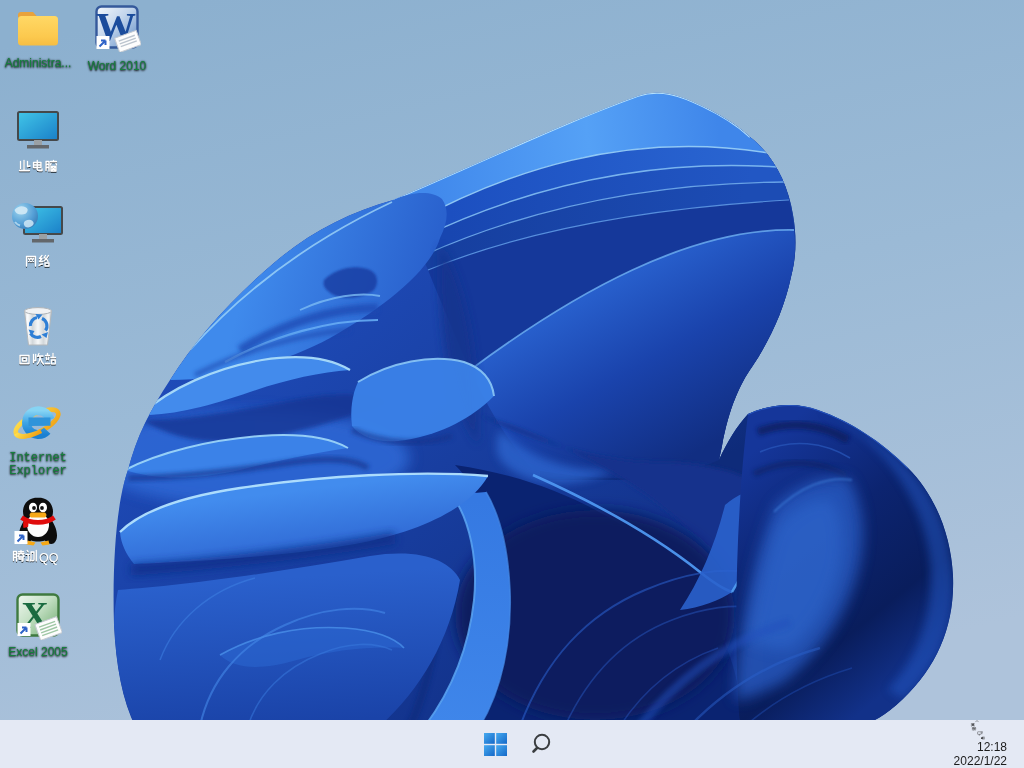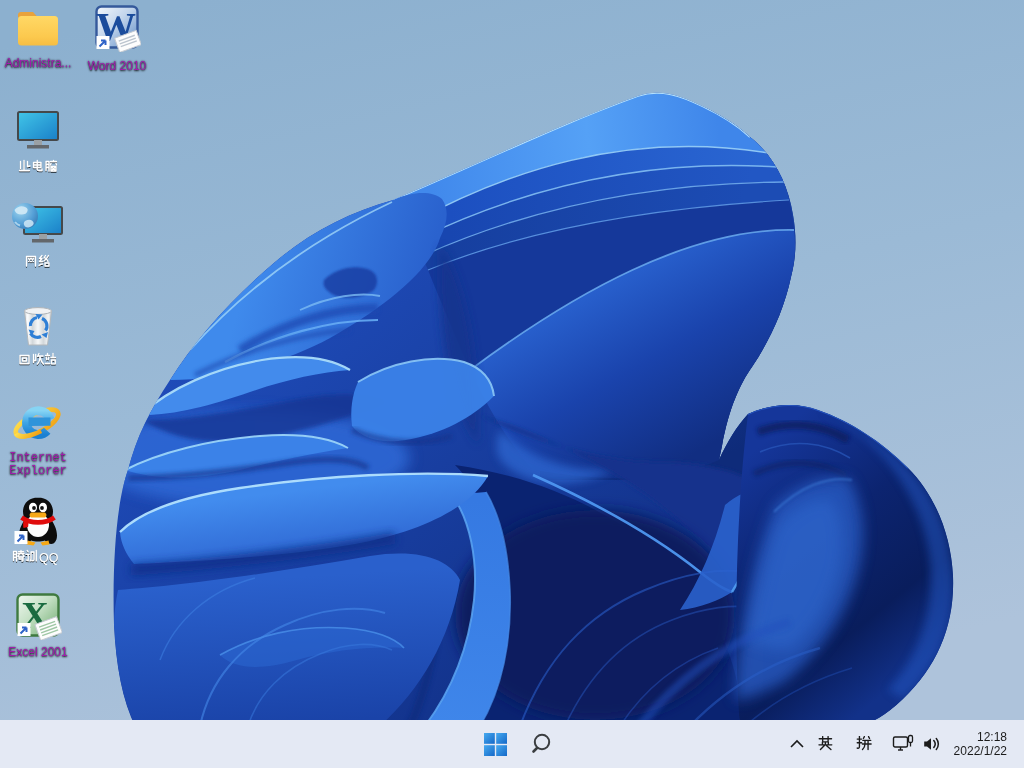--- a/index.html
+++ b/index.html
@@ -1,26 +1,26 @@
 <!DOCTYPE html>
 <html><head>
 <meta charset="utf-8">
 <style>
 html,body{margin:0;padding:0;width:1024px;height:768px;overflow:hidden;
  font-family:"Liberation Sans",sans-serif;}
 #desk{position:relative;width:1024px;height:768px;}
 #wall{position:absolute;left:0;top:0;}
 .ico{position:absolute;width:76px;text-align:center;}
 .ico svg.main{display:block;margin:0 auto;}
-.lbl{margin-top:3px;color:#a21caf;font-size:12px;line-height:13px;
+.lbl{margin-top:3px;color:#15803d;font-size:12px;line-height:13px;
  text-shadow:0 1px 2px rgba(0,0,0,.85),0 0 2px rgba(0,0,0,.6);}
 #bar{position:absolute;left:0;top:720px;width:1024px;height:48px;
  background:#e4e9f4;}
 #ctr{position:absolute;left:484px;top:720px;height:48px;display:flex;align-items:center;gap:22px;}
-#tray{position:absolute;right:0;top:720px;height:48px;display:flex;align-items:center;}
+#tray{position:absolute;right:0;top:720px;height:48px;display:flex;align-items:center;flex-direction:column;}
 .clock{margin-left:10px;margin-right:17px;text-align:right;color:#1b1b1b;font-size:12px;line-height:14px;}
 </style>
 </head>
 <body>
 <div id="desk">
 
 <svg id="wall" width="1024" height="768" viewBox="0 0 1024 768">
 <defs>
 <linearGradient id="bg" x1="200" y1="0" x2="380" y2="768" gradientUnits="userSpaceOnUse">
  <stop offset="0" stop-color="#8cb0cf"></stop>
@@ -403,21 +403,21 @@
 <g transform="rotate(-20 34 38)">
         <rect x="23" y="27" width="23" height="17" fill="#fdfdfd" stroke="#c5cad1" stroke-width="1"></rect>
 <line x1="26" y1="31" x2="43" y2="31" stroke="#9fc7a5" stroke-width="1.4"></line>
 <line x1="26" y1="34" x2="43" y2="34" stroke="#9fc7a5" stroke-width="1.4"></line>
 <line x1="26" y1="37" x2="43" y2="37" stroke="#9fc7a5" stroke-width="1.4"></line>
 <line x1="26" y1="40" x2="43" y2="40" stroke="#9fc7a5" stroke-width="1.4"></line>
       </g>
 <rect x="2.5" y="30" width="13" height="13" fill="#fff"></rect>
 <path d="M5.5,40.5 L11.5,34.5 M11.5,34.5 h-4.5 M11.5,34.5 v4.5" stroke="#2f63c8" stroke-width="2" fill="none"></path>
 </svg>
-<div class="lbl" style="margin-top:6px">Excel 2001</div>
+<div class="lbl" style="margin-top:6px">Excel 2005</div>
 </div>
 
 <div id="bar"></div>
 <div id="ctr">
 <svg width="23" height="23" viewBox="0 0 23 23">
 <defs>
         <linearGradient id="win" x1="0" y1="0" x2="1" y2="1">
 <stop offset="0" stop-color="#46aaf0"></stop>
           <stop offset="1" stop-color="#1468c8"></stop>
         </linearGradient>

